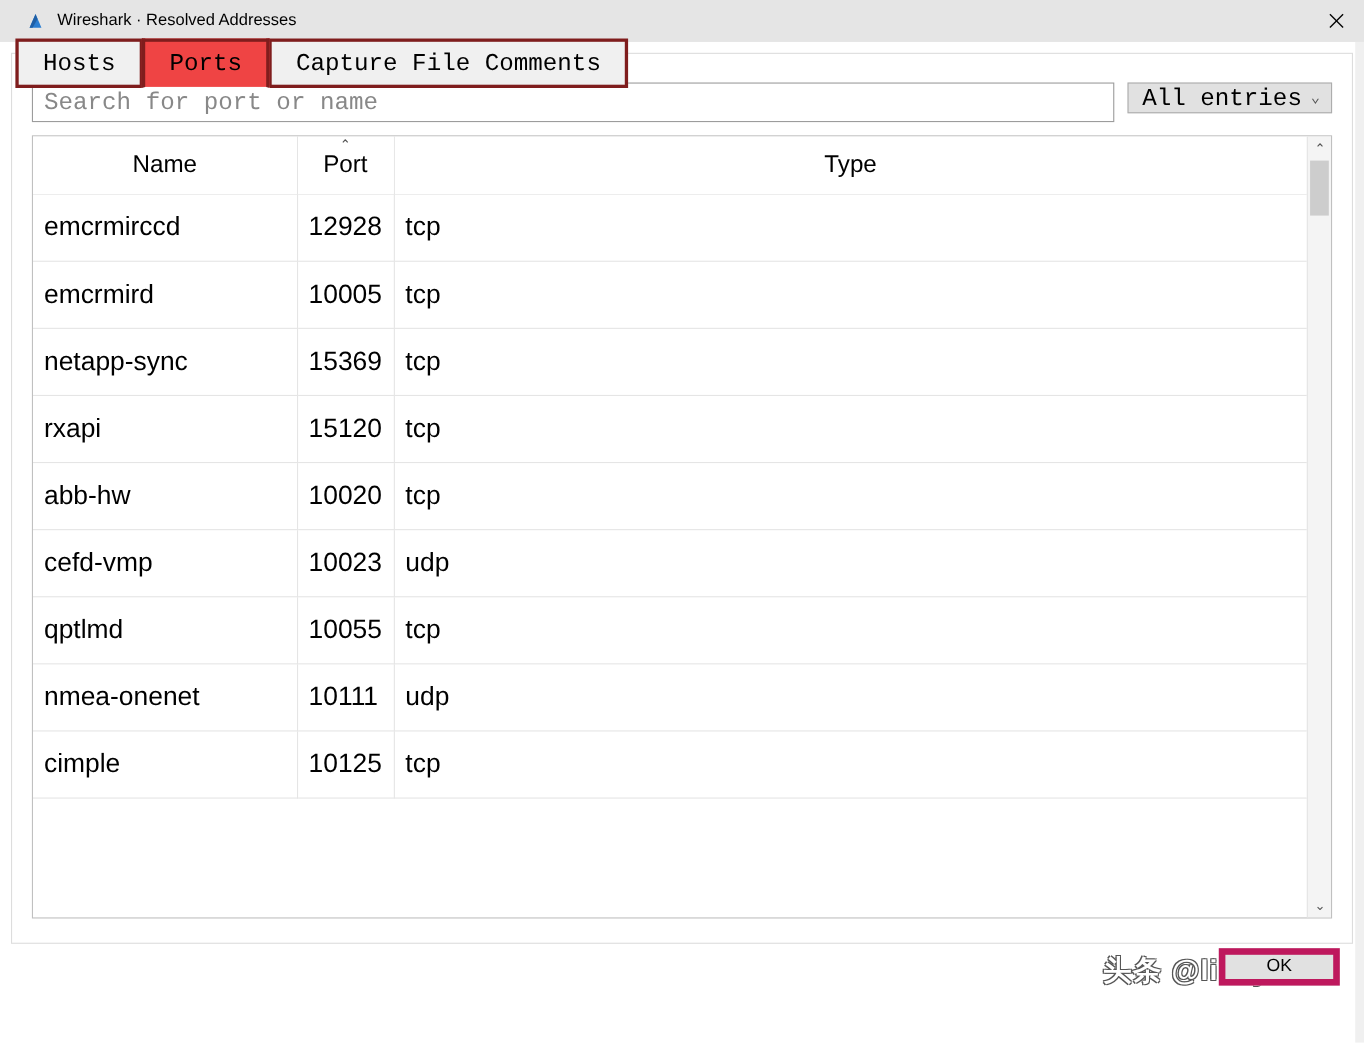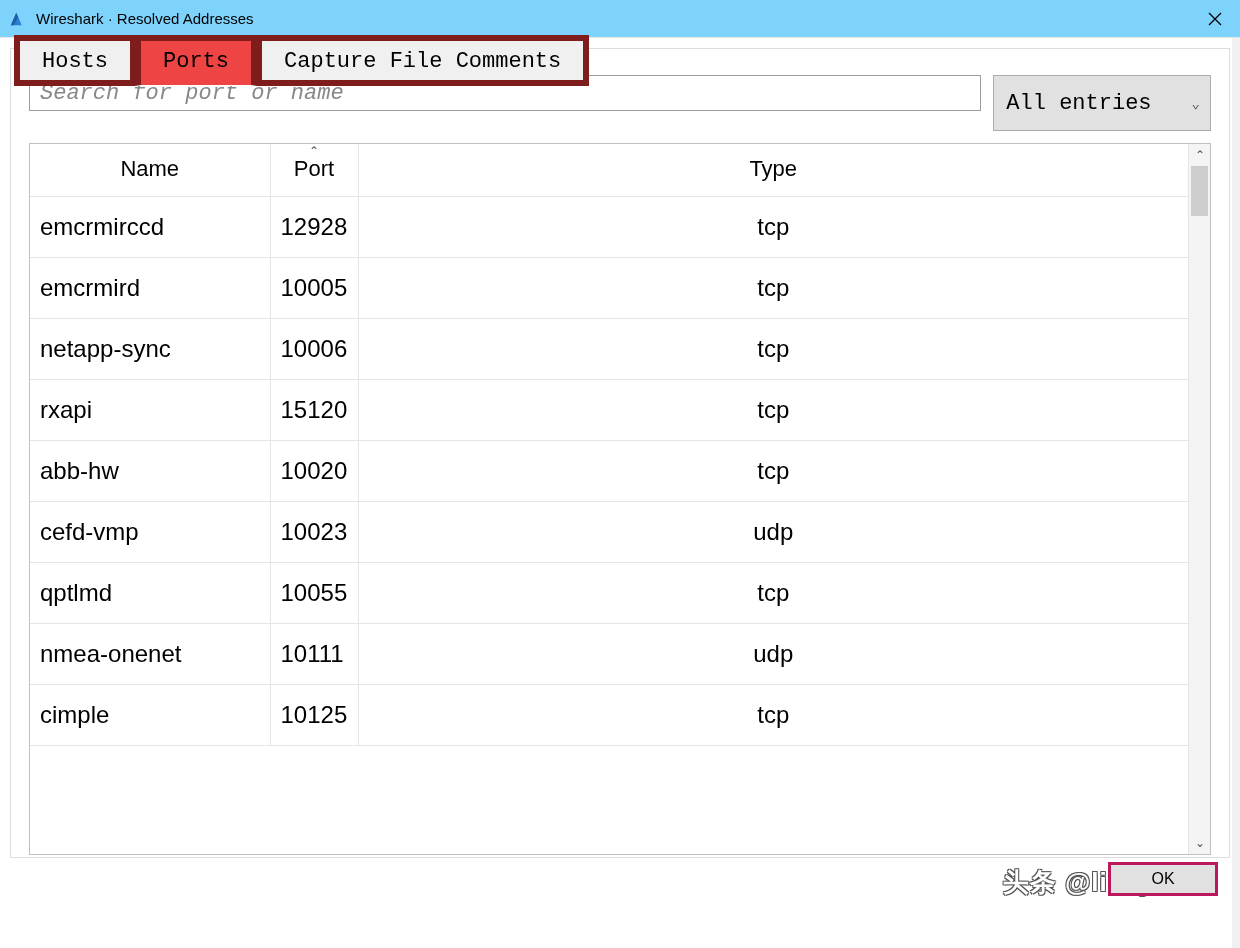--- a/index.html
+++ b/index.html
@@ -11,23 +11,23 @@
     width: 1240px;
     height: 948px;
     position: relative;
     overflow: hidden;
   }
   
   .title-bar {
     height: 38px;
     display: flex;
     align-items: center;
-    padding: 0 10px;
+    padding: 0 26px;
     border-bottom: 1px solid #e5e5e5;
-    background: #7dd3fc;
+    background: #e5e5e5;
     position: relative;
   }
   .title-bar .app-icon {
     width: 18px; height: 18px;
     margin-right: 8px;
     display: inline-flex;
     align-items: center; justify-content: center;
   }
   .title-text { font-size: 15px; }
   .close-btn {
@@ -49,21 +49,21 @@
   .tab-row {
     position: absolute;
     left: 14px; top: 35px;
     display: flex;
     z-index: 2;
   }
   .tab {
     font-family: "SimSun","NSimSun","Courier New",monospace;
     font-size: 22px;
     padding: 8px 22px 6px 22px;
-    border: 6px solid #7f1d1d;
+    border: 3px solid #7f1d1d;
     background: #f0f0f0;
     cursor: default;
     margin-right: -1px;
     position: relative;
   }
   .tab.active {
     background: #ef4444;
     border-bottom: 1px solid #fff;
     z-index: 3;
   }
@@ -79,36 +79,34 @@
     margin-bottom: 12px;
   }
   .search-input {
     flex: 1;
     height: 36px;
     font-family: "SimSun","NSimSun","Courier New",monospace;
     font-size: 22px;
     padding: 0 10px;
     border: 1px solid #9c9c9c;
     outline: none;
-    font-style: italic;
   }
   .search-input::placeholder { color: #888; }
   .filter-dd {
-    height: 56px;
+    height: 28px;
     min-width: 178px;
     display: flex;
     align-items: center;
     justify-content: space-between;
     padding: 0 10px 0 12px;
     border: 1px solid #adadad;
     background: #e1e1e1;
     font-family: "SimSun","NSimSun","Courier New",monospace;
     font-size: 22px;
     cursor: default;
-    gap: 32px;
   }
   .filter-dd .chev { font-size: 14px; color: #555; margin-left: 8px; }
   
   .table-wrap {
     position: relative;
     border: 1px solid #c0c0c0;
     height: calc(100% - 52px);
     overflow: hidden;
     background: #fff;
   }
@@ -133,21 +131,21 @@
     top: 0px; left: 50%; transform: translateX(-50%);
     font-size: 12px; color: #555;
   }
   tbody td {
     font-size: 24px;
     padding: 16px 10px;
     border-right: 1px solid #e5e5e5;
     border-bottom: 1px solid #e5e5e5;
     white-space: nowrap;
   }
-  tbody td:last-child { border-right: none; text-align: center; }
+  tbody td:last-child { border-right: none; }
   
   .scrollbar {
     position: absolute;
     right: 0; top: 0; bottom: 0;
     width: 22px;
     border-left: 1px solid #e5e5e5;
     background: #f4f4f4;
   }
   .scroll-arrow {
     width: 22px; height: 22px;
@@ -164,21 +162,21 @@
     left: 2px; right: 2px;
     top: 22px; height: 50px;
     background: #cdcdcd;
     border-radius: 0;
   }
   
   .ok-btn {
     position: absolute;
     right: 22px; bottom: 52px;
     width: 110px; height: 34px;
-    border: 3px solid #be185d;
+    border: 6px solid #be185d;
     background: #e1e1e1;
     display: flex; align-items: center; justify-content: center;
     font-size: 16px;
     cursor: default;
     z-index: 5;
   }
   
   .watermark {
     position: absolute;
     right: 28px; bottom: 48px;
@@ -266,21 +264,21 @@
               <td>12928</td>
               <td>tcp</td>
             </tr>
             <tr>
               <td>emcrmird</td>
               <td>10005</td>
               <td>tcp</td>
             </tr>
             <tr>
               <td>netapp-sync</td>
-              <td>10006</td>
+              <td>15369</td>
               <td>tcp</td>
             </tr>
             <tr>
               <td>rxapi</td>
               <td>15120</td>
               <td>tcp</td>
             </tr>
             <tr>
               <td>abb-hw</td>
               <td>10020</td>

